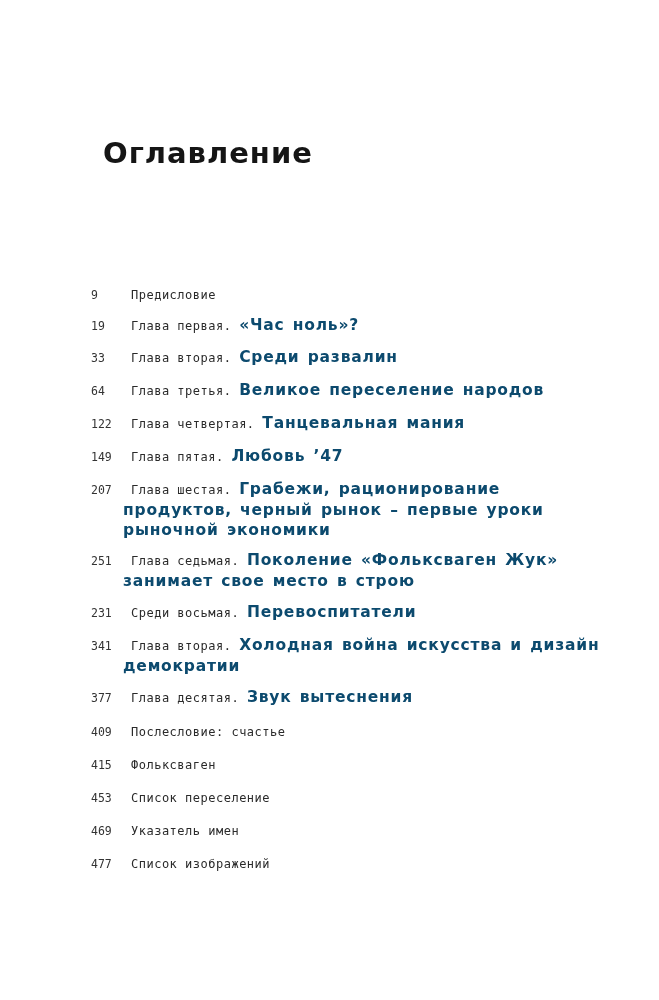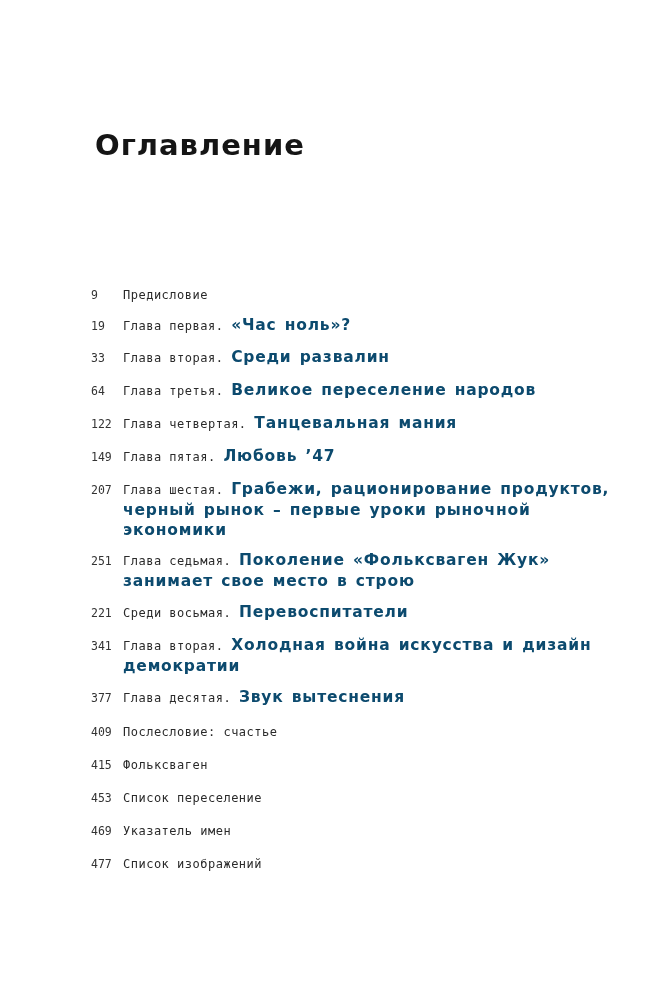--- a/index.html
+++ b/index.html
@@ -3,35 +3,35 @@
   <meta charset="utf-8">
   <style>
     html, body { margin: 0; padding: 0; }
     body {
       width: 659px; height: 1000px; background: #ffffff; color: #151515;
       position: relative; overflow: hidden;
     }
     .title {
       position: absolute; left: 91px; top: 124px;
       font-family: "DejaVu Sans", sans-serif; font-weight: bold;
-      font-size: 29px; letter-spacing: 1px; color: #151515; margin: 4px;
+      font-size: 29px; letter-spacing: 1px; color: #151515; margin: 12px;
     }
     .toc { position: absolute; left: 91px; top: 0; width: 520px; }
     .entry {
       position: absolute; left: 0; width: 520px;
       display: flex; align-items: baseline;
     }
     .num {
       width: 32px; flex: 0 0 32px;
       font-family: "DejaVu Sans Mono", monospace; font-size: 11.5px; color: #333;
     }
     .body { flex: 1; line-height: 19px; }
     .lbl {
       font-family: "DejaVu Sans Mono", monospace; font-size: 12px;
-      color: #2a2a2a; letter-spacing: 0.5px;
+      color: #2a2a2a; letter-spacing: 0.5px; margin-left: 8px;
     }
     .ttl {
       font-family: "DejaVu Sans", sans-serif; font-weight: bold;
       font-size: 15.5px; color: #0c4a6e; letter-spacing: 0.8px; word-spacing: 2px;
     }
   </style>
 </head>
 <body>
 
 <h1 class="title">Оглавление</h1>
@@ -63,21 +63,21 @@
   </div>
   <div class="entry" style="top:479px">
     <span class="num">207</span>
     <span class="body"><span class="lbl">Глава шестая. </span><span class="ttl">Грабежи, рационирование продуктов, черный рынок – первые уроки рыночной экономики</span></span>
   </div>
   <div class="entry" style="top:550px">
     <span class="num">251</span>
     <span class="body"><span class="lbl">Глава седьмая. </span><span class="ttl">Поколение «Фольксваген Жук» занимает свое место в строю</span></span>
   </div>
   <div class="entry" style="top:602px">
-    <span class="num">221</span>
+    <span class="num">231</span>
     <span class="body"><span class="lbl">Среди восьмая. </span><span class="ttl">Перевоспитатели</span></span>
   </div>
   <div class="entry" style="top:635px">
     <span class="num">341</span>
     <span class="body"><span class="lbl">Глава вторая. </span><span class="ttl">Холодная война искусства и дизайн демократии</span></span>
   </div>
   <div class="entry" style="top:687px">
     <span class="num">377</span>
     <span class="body"><span class="lbl">Глава десятая. </span><span class="ttl">Звук вытеснения</span></span>
   </div>

